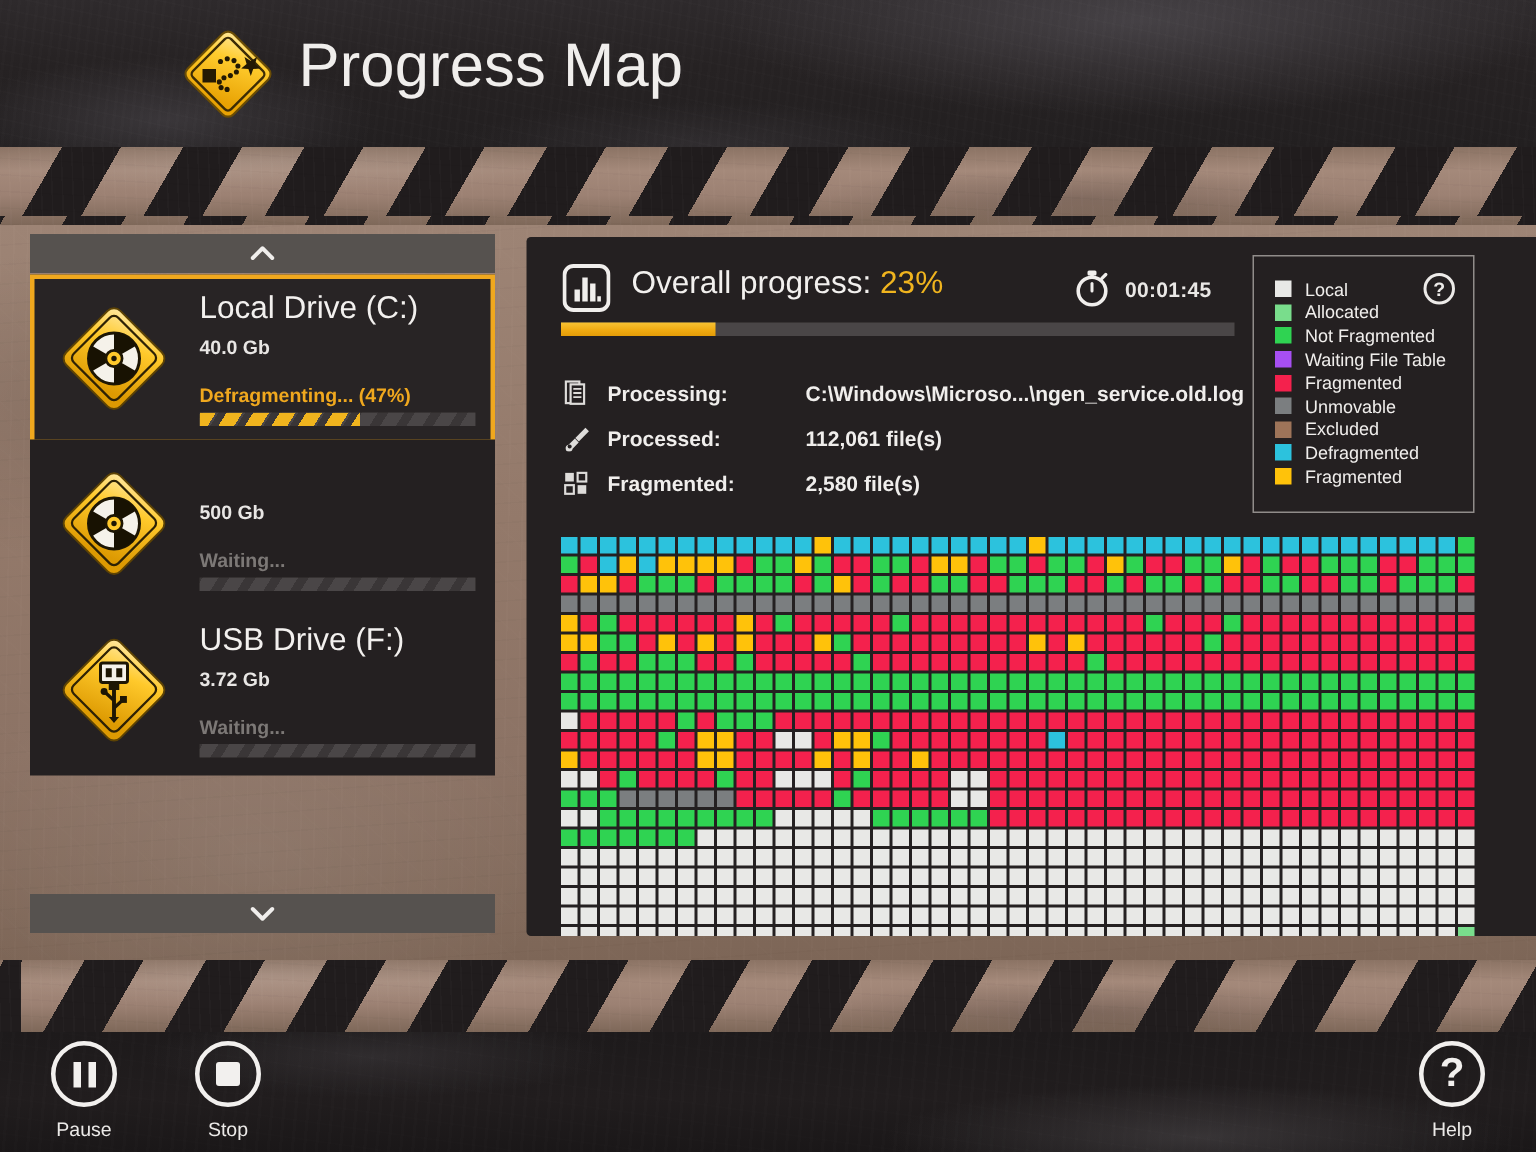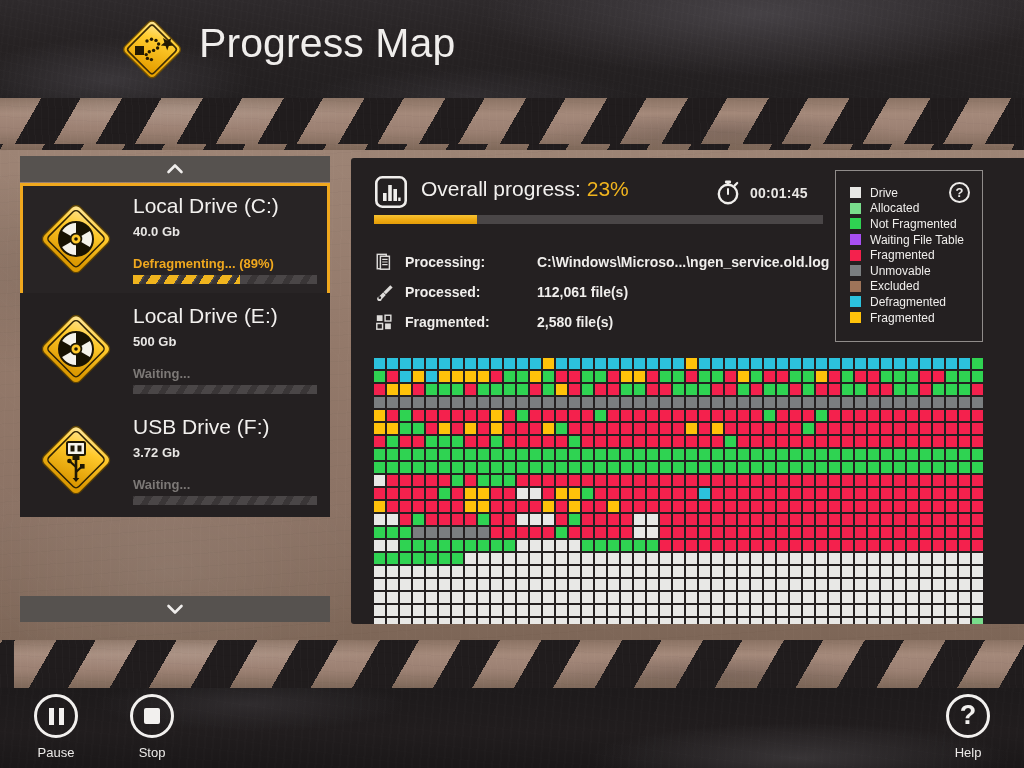--- a/index.html
+++ b/index.html
@@ -382,41 +382,40 @@
         <circle cx="40" cy="40" r="17" fill="#f5f2ea" stroke="#1d1604" stroke-width="2"></circle>
         <path d="M40 40 L40 23 A17 17 0 0 1 54.7 31.5 Z" fill="#181202"></path>
         <path d="M40 40 L25.3 48.5 A17 17 0 0 1 25.3 31.5 Z" fill="#181202"></path>
         <path d="M40 40 L54.7 48.5 A17 17 0 0 1 40 57 Z" fill="#181202"></path>
         <circle cx="40" cy="40" r="5.4" fill="#ffc92b" stroke="#1d1604" stroke-width="1.8"></circle>
         <circle cx="40" cy="40" r="1.8" fill="#1d1604"></circle>
       </svg>
     </div>
     <div class="drive-name">Local Drive (C:)</div>
     <div class="drive-size">40.0 Gb</div>
-    <div class="drive-status">Defragmenting... (89%)</div>
+    <div class="drive-status">Defragmenting... (47%)</div>
     <div class="drive-bar">
       <div class="drive-bar-track"></div>
       <div class="drive-bar-fill" style="width: 58%;"></div>
     </div>
   </div>
 
   <div class="drive-item drive-2">
     <div class="drive-icon">
       <svg viewBox="0 0 80 80" width="80" height="80">
         <rect x="40" y="4" width="51" height="51" rx="6" transform="rotate(45 40 4)" fill="url(#dg1)" stroke="#5d4304" stroke-width="1.3"></rect>
         <rect x="40" y="10" width="42" height="42" rx="4" transform="rotate(45 40 10)" fill="none" stroke="#2e2205" stroke-width="1.5"></rect>
         <circle cx="40" cy="40" r="17" fill="#f5f2ea" stroke="#1d1604" stroke-width="2"></circle>
         <path d="M40 40 L40 23 A17 17 0 0 1 54.7 31.5 Z" fill="#181202"></path>
         <path d="M40 40 L25.3 48.5 A17 17 0 0 1 25.3 31.5 Z" fill="#181202"></path>
         <path d="M40 40 L54.7 48.5 A17 17 0 0 1 40 57 Z" fill="#181202"></path>
         <circle cx="40" cy="40" r="5.4" fill="#ffc92b" stroke="#1d1604" stroke-width="1.8"></circle>
         <circle cx="40" cy="40" r="1.8" fill="#1d1604"></circle>
       </svg>
     </div>
-    <div class="drive-name">Local Drive (E:)</div>
     <div class="drive-size">500 Gb</div>
     <div class="drive-status">Waiting...</div>
     <div class="drive-bar">
       <div class="drive-bar-track"></div>
       <div class="drive-bar-fill" style="width: 0%;"></div>
     </div>
   </div>
 
   <div class="drive-item drive-3">
     <div class="drive-icon">
@@ -514,21 +513,21 @@
           </div>
           <div class="stat-key">Fragmented:</div>
           <div class="stat-val">2,580 file(s)</div>
         </div>
       </div>
 
     <div class="legend">
       <div id="legend-rows">
           <div class="legend-row">
             <span class="legend-sw" style="background:#e8e8e6"></span>
-            <span class="legend-label">Drive</span>
+            <span class="legend-label">Local</span>
           </div>
           <div class="legend-row">
             <span class="legend-sw" style="background:#79dd8c"></span>
             <span class="legend-label">Allocated</span>
           </div>
           <div class="legend-row">
             <span class="legend-sw" style="background:#2fd352"></span>
             <span class="legend-label">Not Fragmented</span>
           </div>
           <div class="legend-row">

